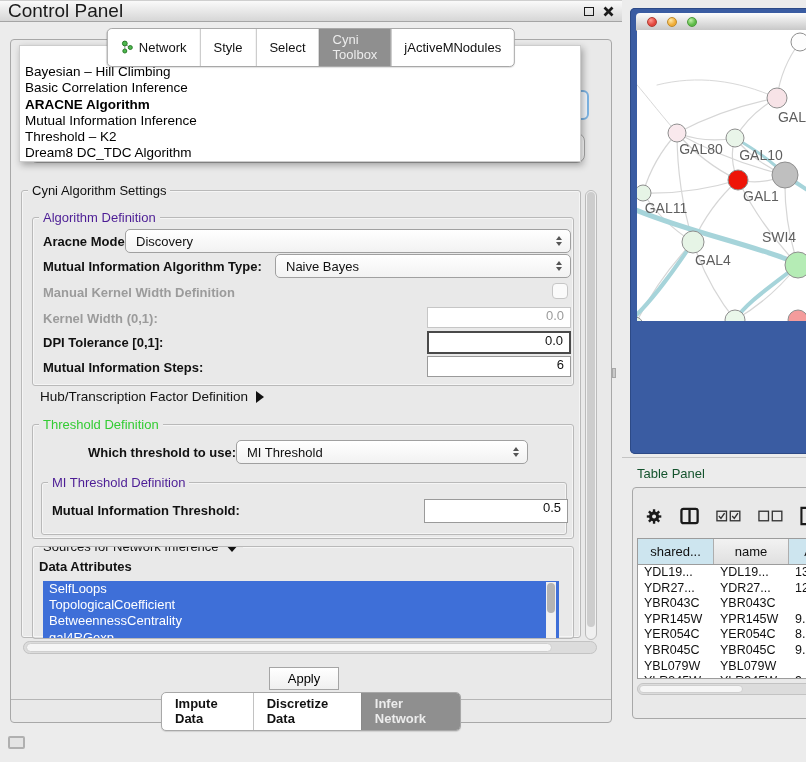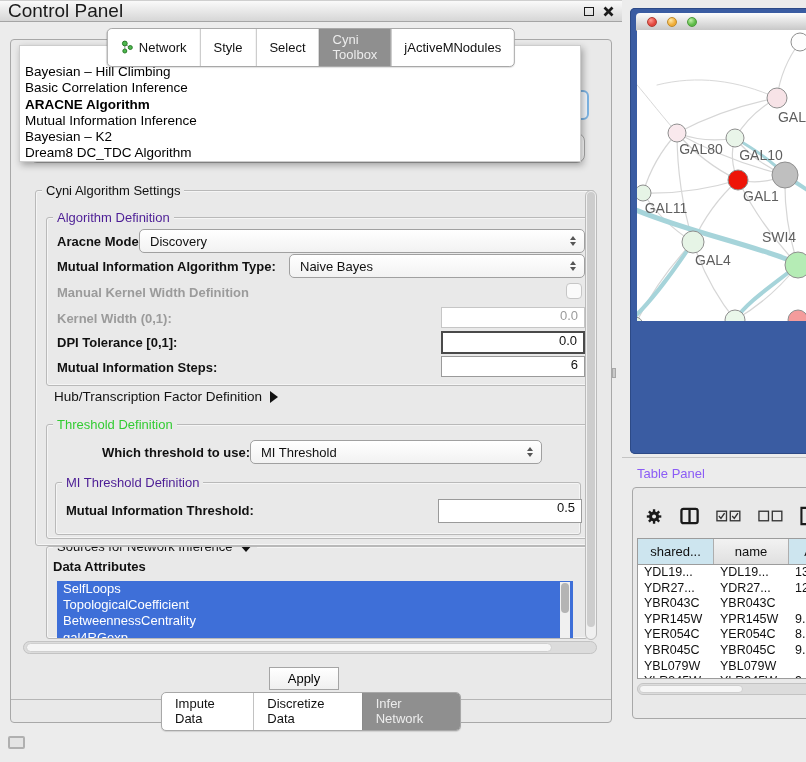--- a/index.html
+++ b/index.html
@@ -19,21 +19,21 @@
   .segmented { display:inline-flex; background:#fff; border:1px solid #a8a8a8; border-radius:5px; overflow:hidden;
     box-shadow:0 1px 1px rgba(0,0,0,.12); }
   .seg { padding:3px 13px 4px 13px; font-size:13px; color:#111; display:flex; align-items:center; gap:5px; cursor:default; }
   .seg + .seg { border-left:1px solid #c2c2c2; }
   .seg.sel { background:#8f8f8f; color:#ececec; border-left-color:#8a8a8a; }
   .top-tabs { position:absolute; top:28px; left:50%; transform:translateX(-50%); z-index:30; }
 
   .cp-body { position:absolute; left:10px; top:39px; width:602px; height:684px;
     border:1px solid #a8a8a8; border-radius:4px; background:#e9e9e9; }
   .cp-divider { position:absolute; left:0px; right:0px; top:659px; border-top:1px solid #b5b5b5; }
-  .bottom-tabs { position:absolute; top:652px; left:50%; transform:translateX(-50%); z-index:5; }
+  .bottom-tabs { position:absolute; top:652px; left:50%; transform:translateX(-50%); z-index:5;font-weight:bold; }
 
   
   .ghost-combo { position:absolute; left:18px; top:93px; width:556px; height:30px; background:#fdfdfd;
     border:1px solid #a9a9a9; border-radius:8px; }
   .ghost-focus { position:absolute; left:556px; top:50px; width:22px; height:30px; background:#f4f8fd;
     border:2px solid #7db4e4; border-radius:6px; }
 
   
   .dropdown { position:absolute; left:8px; top:5px; width:562px; height:117px; background:#fff;
     border:1px solid #cdcdcd; box-shadow:2px 3px 7px rgba(0,0,0,.32); z-index:20; }
@@ -41,21 +41,21 @@
   .dd-item { font-size:13.5px; height:16.3px; line-height:16.3px; padding-left:5px; color:#000; white-space:nowrap; }
   .dd-item.bold { font-weight:bold; }
 
   
   .group { position:absolute; border:1px solid #b9b9b9; border-radius:3px;
     box-shadow:inset 0 0 0 1px rgba(255,255,255,.55); }
   .group-title { position:absolute; top:-8px; left:6px; background:#e9e9e9; padding:0 4px; font-size:13px; white-space:nowrap; }
   .t-blue { color:#4c1d95; }
   .t-green { color:#33cc33; }
 
-  .main-group { left:24px; top:150px; width:560px; height:356px; }
+  .main-group { left:10px; top:150px; width:560px; height:448px; }
   .algdef-group { left:10px; top:26px; width:542px; height:169px; }
   .thr-group { left:10px; top:233px; width:542px; height:115px; }
   .mithr-group { left:8px; top:57px; width:526px; height:53px; }
   .src-group { left:10px; top:355px; width:542px; height:93px; overflow:hidden; }
 
   .lbl { position:absolute; font-size:13px; font-weight:bold; color:#111; white-space:nowrap; }
   .lbl.dis { color:#9b9b9b; }
 
   .combo { position:absolute; background:linear-gradient(#ffffff,#f2f2f2); border:1px solid #a0a0a0; border-radius:5px;
     font-size:13px; display:flex; align-items:center; padding-left:10px; }
@@ -98,21 +98,21 @@
   .net-titlebar { position:absolute; left:6px; top:5px; right:0; height:18px; background:linear-gradient(#fdfdfd,#c8c8c8);
     border-radius:4px 0 0 0; border-bottom:1px solid #9c9c9c; display:flex; align-items:center; padding-left:11px; gap:10px; }
   .tl { width:10px; height:10px; border-radius:50%; }
   .tl.red { background:radial-gradient(circle at 35% 30%, #ff9a90, #e2463d 60%); border:1px solid #b03a30; }
   .tl.yellow { background:radial-gradient(circle at 35% 30%, #ffe9a8, #f0ad38 60%); border:1px solid #c08a28; }
   .tl.green { background:radial-gradient(circle at 35% 30%, #c0f0a8, #5dbb48 60%); border:1px solid #4a9a3a; }
   .net-canvas { position:absolute; left:7px; top:22px; width:169px; height:291px; background:#fff; overflow:hidden; }
 
   
   .tp-sep { position:absolute; left:622px; top:457px; width:184px; border-top:1px solid #c4c4c4; }
-  .tp-title { position:absolute; left:637px; top:466px; font-size:13px; color:#8b5cf6; }
+  .tp-title { position:absolute; left:637px; top:466px; font-size:13px; color:#14532d; }
   .tp-panel { position:absolute; left:632px; top:487px; width:180px; height:232px; border:1px solid #a8a8a8;
     border-radius:4px; background:#e9e9e9; overflow:hidden; }
   .tp-toolbar { position:absolute; left:12px; top:16px; width:170px; height:24px; display:flex; align-items:center; gap:17px; }
   .tp-table { position:absolute; left:4px; top:50px; width:176px; height:141px; border:1px solid #9c9c9c; background:#fff; overflow:hidden; }
   .tp-head { display:flex; height:26px; border-bottom:1px solid #9c9c9c; }
   .tp-hcell { font-size:13px; display:flex; align-items:center; justify-content:center; border-right:1px solid #aeaeae;
     background:linear-gradient(#f2f2f2,#e0e0e0); overflow:hidden; white-space:nowrap; flex:0 0 auto; }
   .tp-hcell.hl { background:#cde5ef; }
   .tp-row { display:flex; height:15.6px; line-height:15.6px; font-size:12.5px; }
   .tp-cell { padding-left:6px; overflow:hidden; white-space:nowrap; flex:0 0 auto; }
@@ -170,21 +170,21 @@
       <div class="ghost-combo"></div>
       <div class="ghost-focus"></div>
 
       <div class="dropdown">
         <div class="dd-header">Select algorithm to view settings</div>
         <div id="dd-items">
             <div class="dd-item">Bayesian – Hill Climbing</div>
             <div class="dd-item">Basic Correlation Inference</div>
             <div class="dd-item bold">ARACNE Algorithm</div>
             <div class="dd-item">Mutual Information Inference</div>
-            <div class="dd-item">Bayesian – K2</div>
+            <div class="dd-item">Threshold – K2</div>
             <div class="dd-item">Dream8 DC_TDC Algorithm</div>
           </div>
       </div>
 
       <div class="group main-group">
         <span class="group-title">Cyni Algorithm Settings</span>
 
         <div class="group algdef-group">
           <span class="group-title t-blue">Algorithm Definition</span>
 

